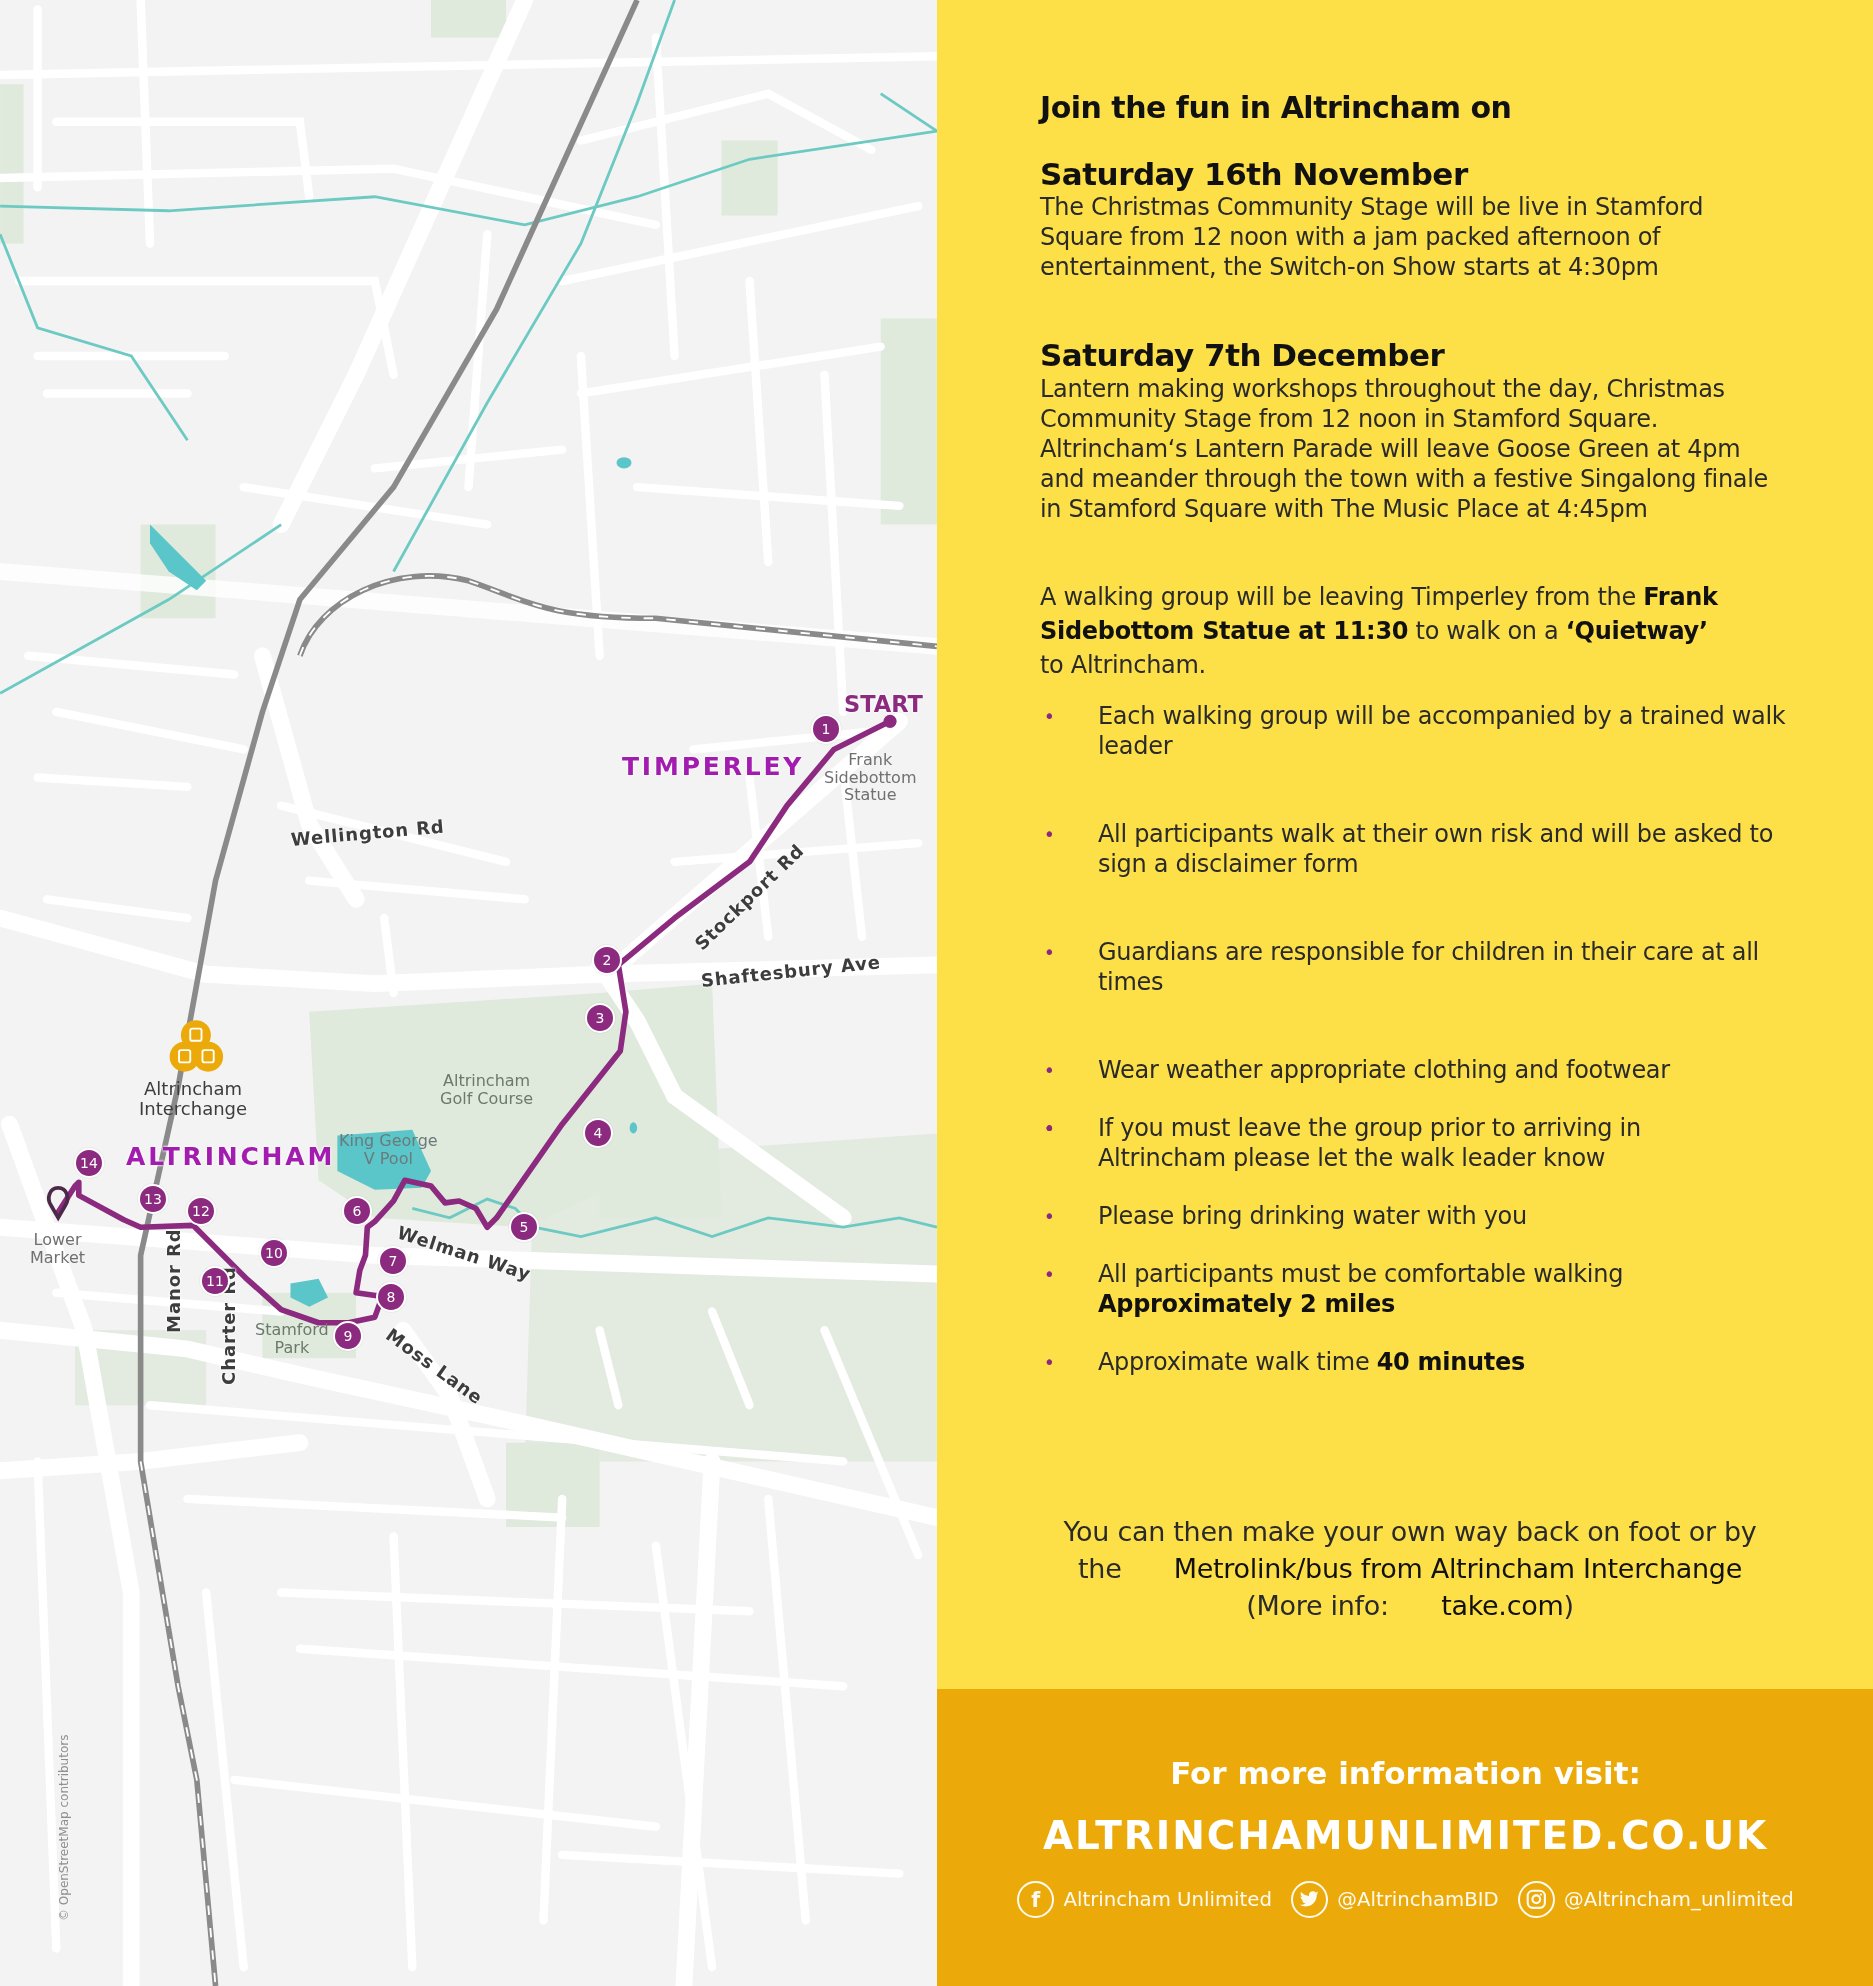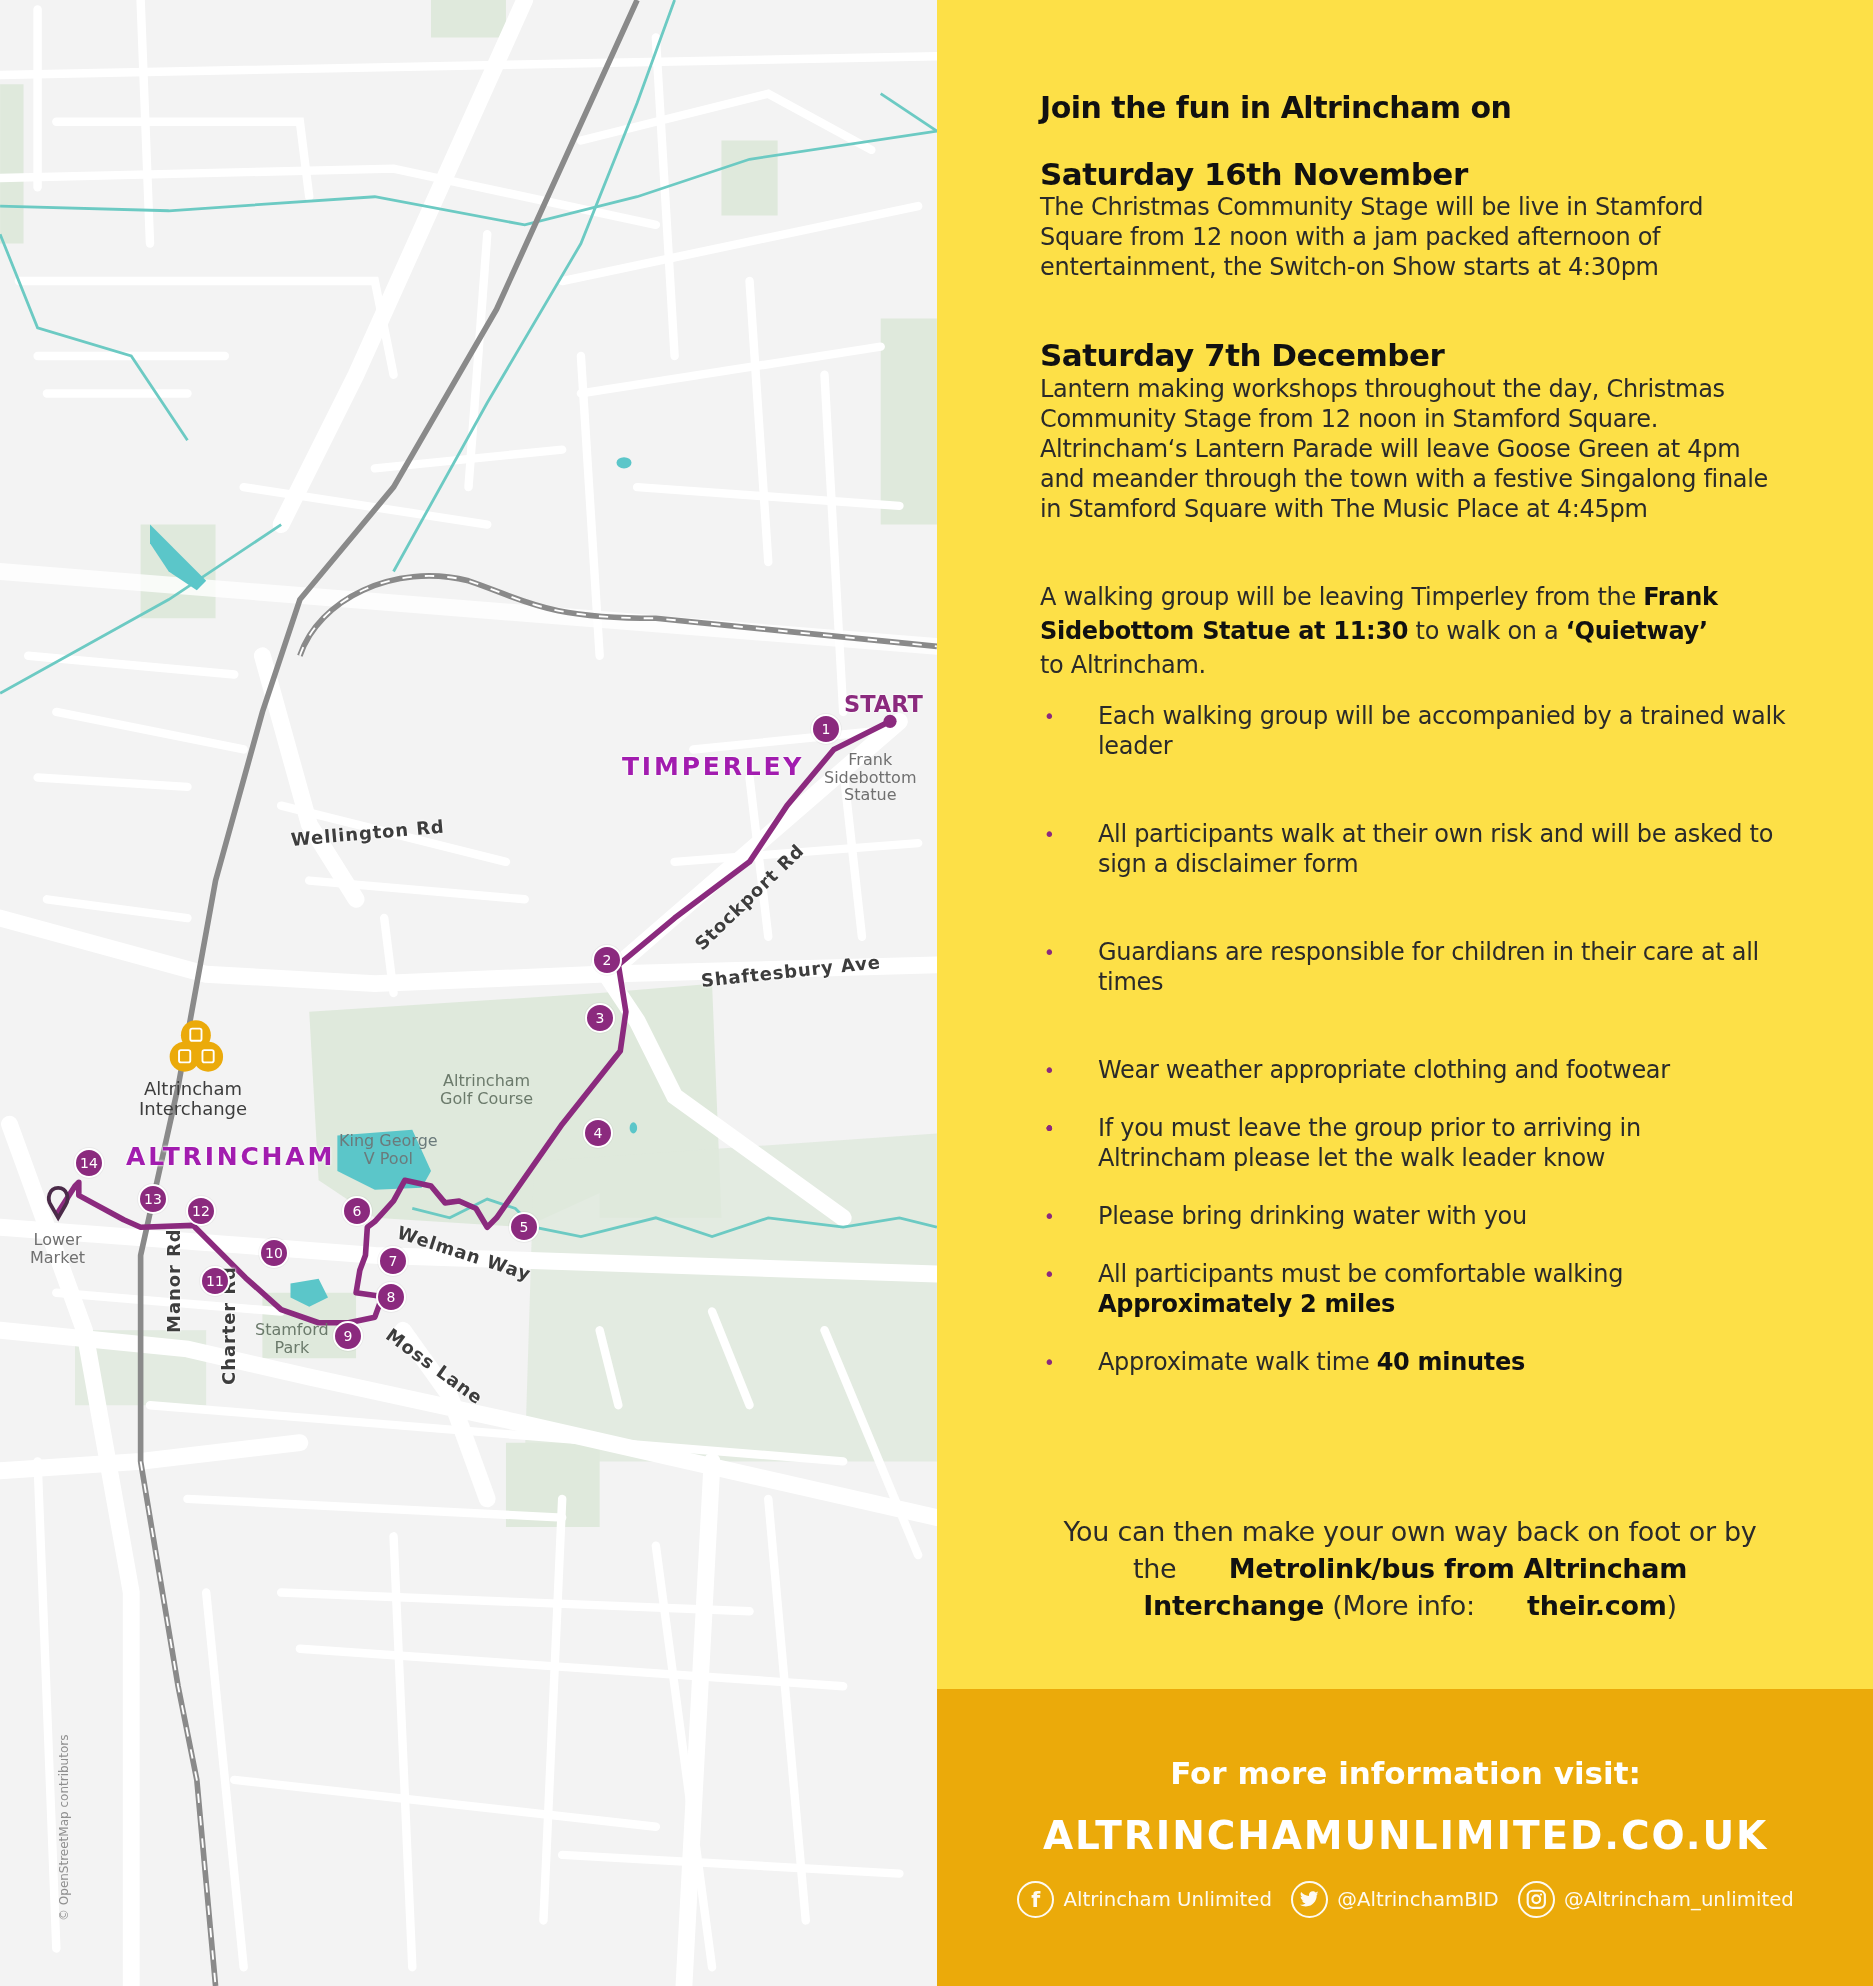--- a/index.html
+++ b/index.html
@@ -23,21 +23,21 @@
   .txt { position: absolute; left: 103px; width: 768px; font-family: "DejaVu Sans", sans-serif; }
   .h-intro { top: 90px; font-size: 30px; font-weight: bold; color: #111; letter-spacing: -0.5px; }
   .h-date { font-size: 31px; font-weight: bold; color: #111; letter-spacing: -0.5px; }
   .body { font-size: 24px; font-weight: normal; color: #2a2a2a; line-height: 30px; letter-spacing: -0.3px; }
   .body b { font-weight: bold; color: #111; }
   .bullets { position: absolute; left: 103px; top: 701px; width: 778px; list-style: none; font-family: "DejaVu Sans", sans-serif; }
   .bullets li { position: relative; padding-left: 58px; font-size: 24px; line-height: 30px; color: #2a2a2a; letter-spacing: -0.3px; }
   .bullets li .dot { position: absolute; left: 3.7px; top: 0; color: #8b2a7e; font-size: 19px; }
   .bullets li b { font-weight: bold; color: #111; }
   .closing { position: absolute; left: 103px; top: 1513px; width: 740px; text-align: center; font-family: "DejaVu Sans", sans-serif; font-size: 27px; line-height: 37px; color: #2a2a2a; letter-spacing: -0.3px; }
-  .closing b { font-weight: bold; color: #111; margin-left: 44px; }
+  .closing b { font-weight: normal; color: #111; margin-left: 44px; }
 
   
   #footer { position: absolute; left: 937px; top: 1689px; width: 937px; height: 297px; background: #ebaa0a; color: #fff; font-family: "DejaVu Sans", sans-serif; }
   .more-info { position: absolute; top: 66px; left: 0; width: 100%; text-align: center; font-size: 31px; font-weight: bold; }
   .site-url { position: absolute; top: 124px; left: 0; width: 100%; text-align: center; font-size: 39px; font-weight: bold; letter-spacing: 1.9px; }
   .socials { position: absolute; top: 192px; left: 0; width: 100%; display: flex; justify-content: center; gap: 19px; align-items: center; }
   .social { display: flex; align-items: center; gap: 9.4px; font-size: 19.7px; color: #fff; opacity: 0.95; }
   .social .ic { width: 37px; height: 37px; border: 2.8px solid #fff; border-radius: 50%; display: flex; align-items: center; justify-content: center; font-weight: bold; font-size: 20.6px; }
 </style>
 </head>
@@ -234,21 +234,21 @@
     <li style="margin-bottom:28px;"><span class="dot">•</span><span>Wear weather appropriate clothing and footwear</span><b></b></li>
     <li style="margin-bottom:28px; width:731px;"><span class="dot">•</span><b></b></li>
     <li style="margin-bottom:28px; width:731px;"><span class="dot">•</span><b></b></li>
     <li style="margin-bottom:28px; width:731px;"><span class="dot">•</span><span>If you must leave the group prior to arriving in Altrincham please let the walk leader know</span><b></b></li>
     <li style="margin-bottom:28px;"><span class="dot">•</span><span>Please bring drinking water with you</span><b></b></li>
     <li style="margin-bottom:28px; width:675px;"><span class="dot">•</span><span>All participants must be comfortable walking </span><b>Approximately 2 miles</b></li>
     <li><span class="dot">•</span><span>Approximate walk time </span><b>40 minutes</b></li>
   </ul>
 
   <div class="closing">
-    <span>You can then make your own way back on foot or by the </span><b>Metrolink/bus from Altrincham Interchange</b><span> (More info: </span><b>their.com</b><span>)</span>
+    <span>You can then make your own way back on foot or by the </span><b>Metrolink/bus from Altrincham Interchange</b><span> (More info: </span><b>take.com</b><span>)</span>
   </div>
 </div>
 
 <div id="footer">
   <div class="more-info">For more information visit:</div>
   <div class="site-url">ALTRINCHAMUNLIMITED.CO.UK</div>
   <div class="socials">
     <div class="social">
       <span class="ic">f</span>
       <span>Altrincham Unlimited</span>

